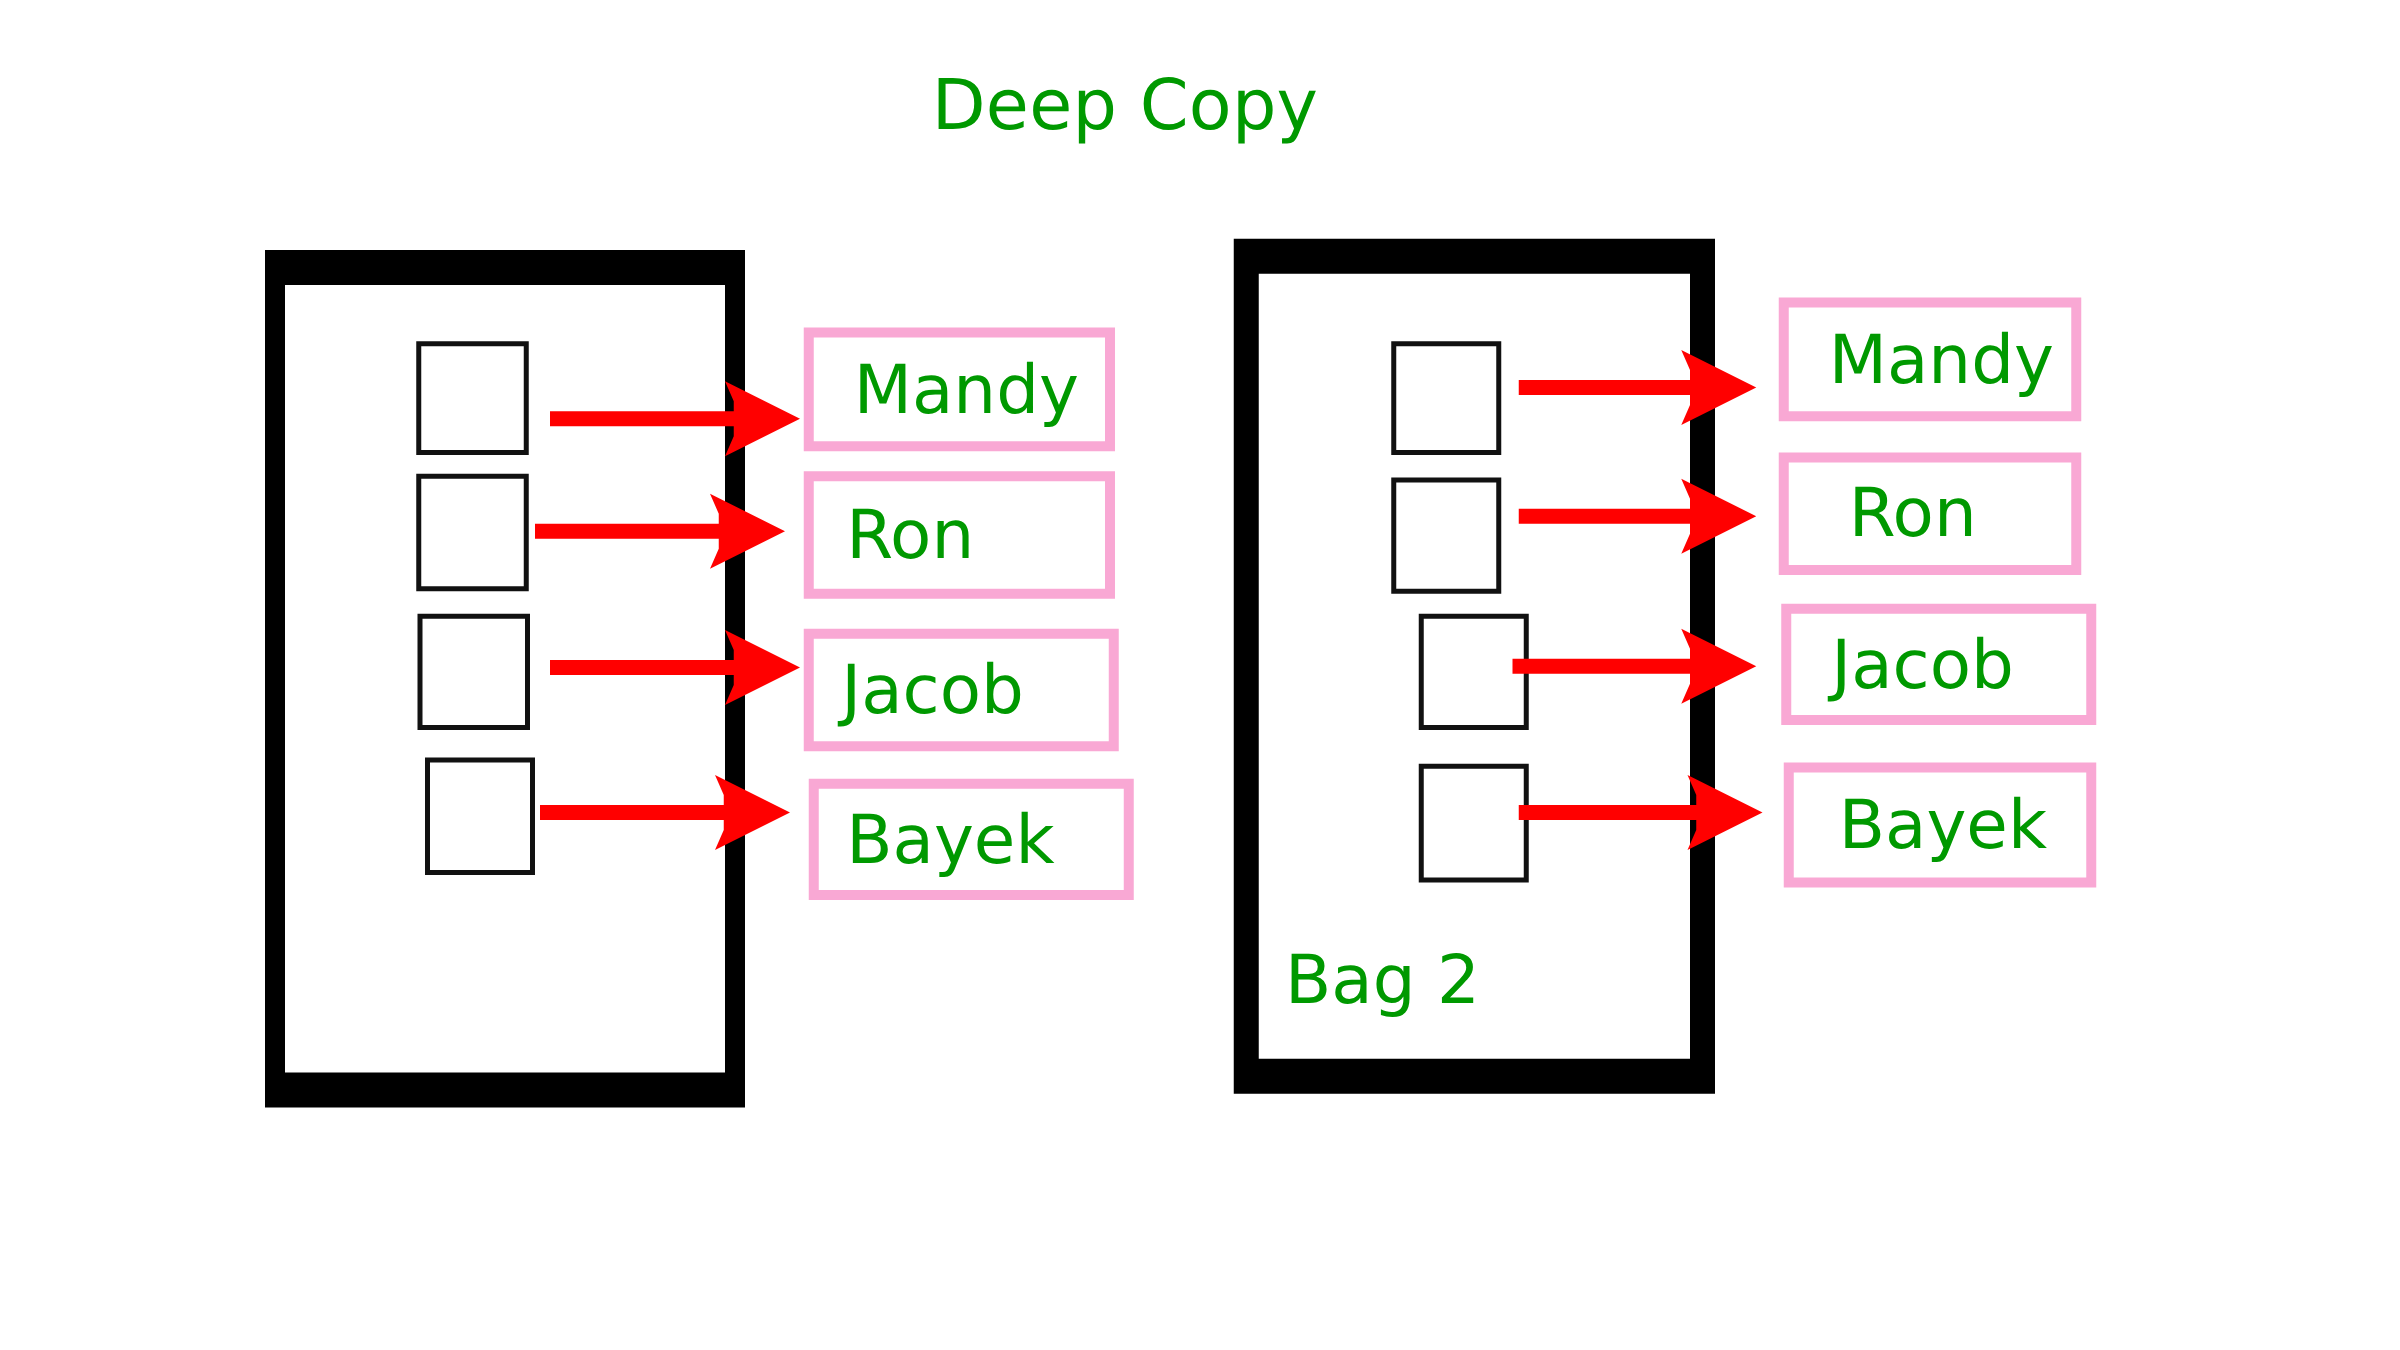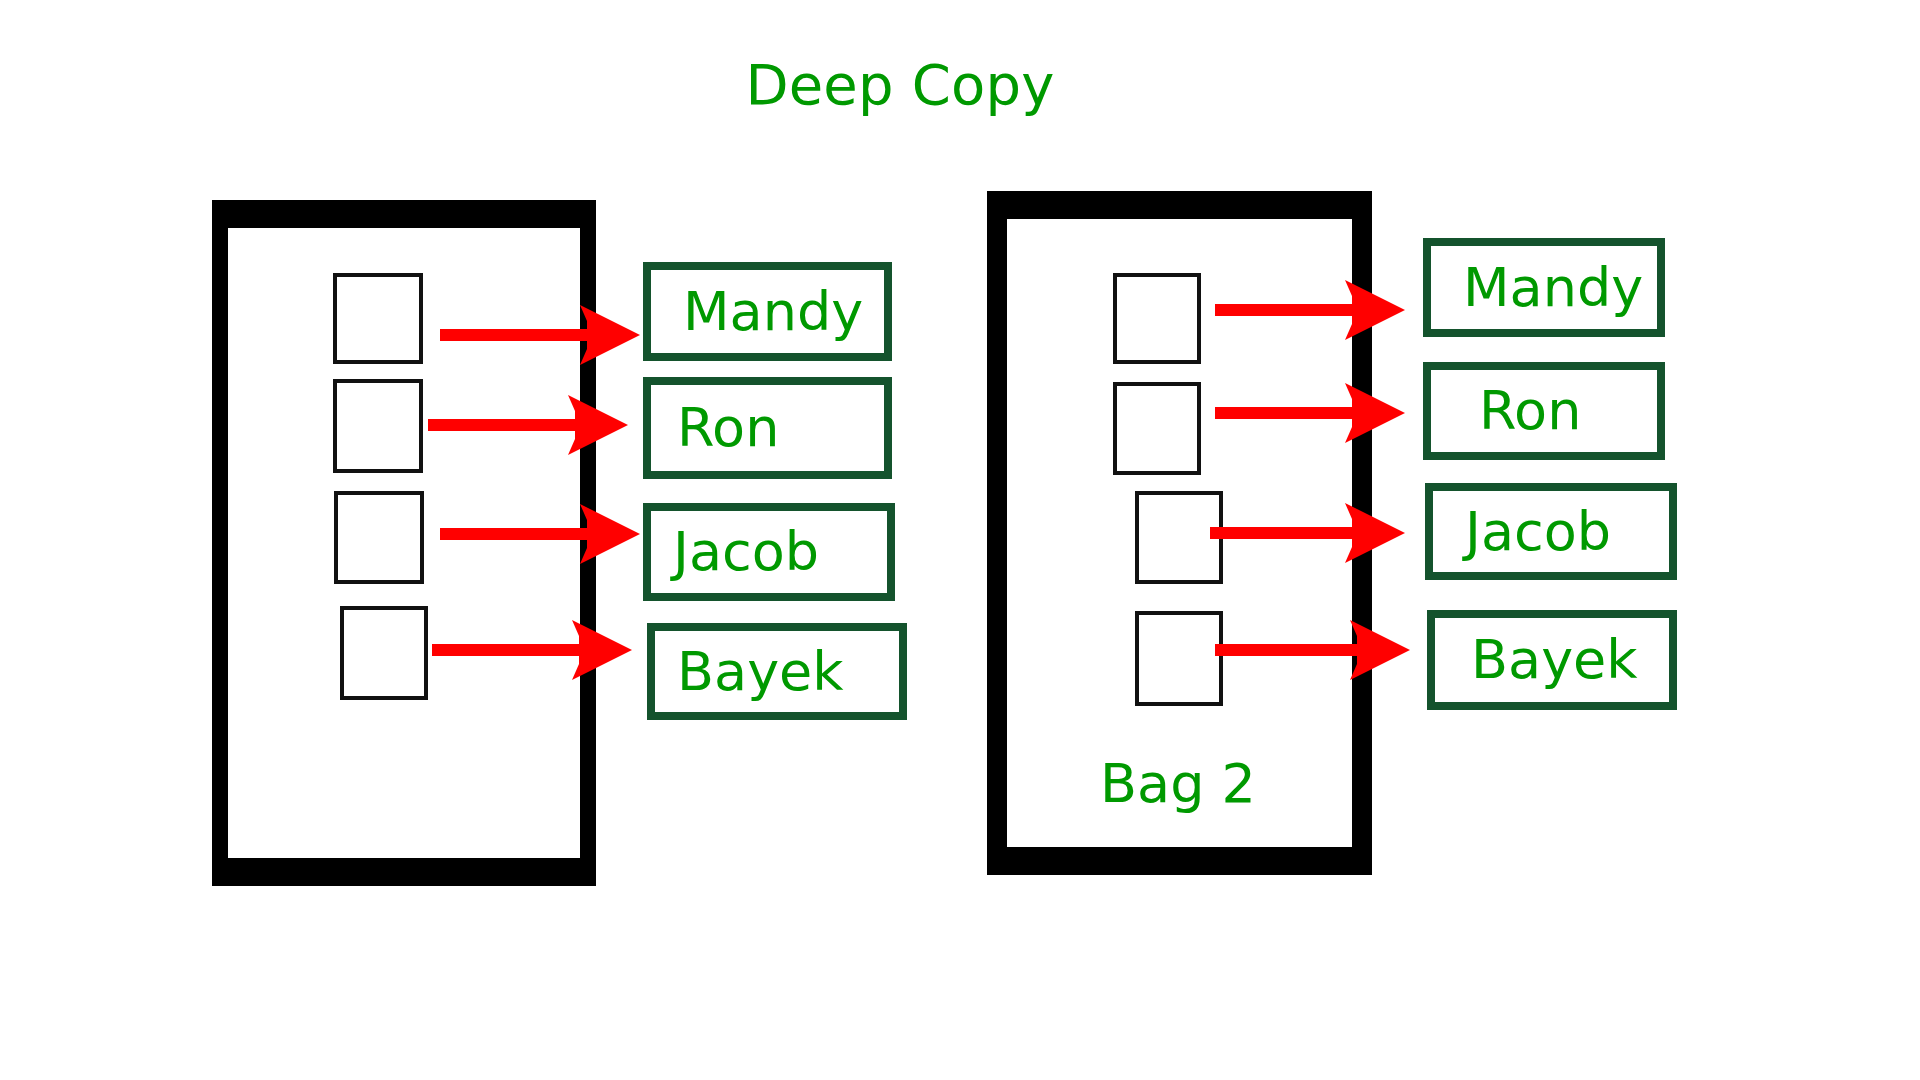--- a/index.html
+++ b/index.html
@@ -53,35 +53,35 @@
     border-width: 28px 20px 28px 20px;
   }
   .bag-label {
     position: absolute;
     font-size: 54px;
     color: #009900;
     white-space: nowrap;
     font-family: "DejaVu Sans", sans-serif;
   }
   .bag-label-1 { left: 300px; top: 752px; }
-  .bag-label-2 { left: 1100px; top: 752px; }
+  .bag-label-2 { left: 1028px; top: 752px; }
 
   
   .cell {
     position: absolute;
     background: #ffffff;
     border: 4px solid #111111;
     box-sizing: border-box;
   }
 
   
   .name-box {
     position: absolute;
     background: #ffffff;
-    border: 8px solid #14532d;
+    border: 8px solid #f9a8d4;
     box-sizing: border-box;
     display: flex;
     align-items: center;
     color: #009900;
     font-size: 54px;
     font-family: "DejaVu Sans", sans-serif;
     white-space: nowrap;
     overflow: hidden;
   }
   .name-text {

